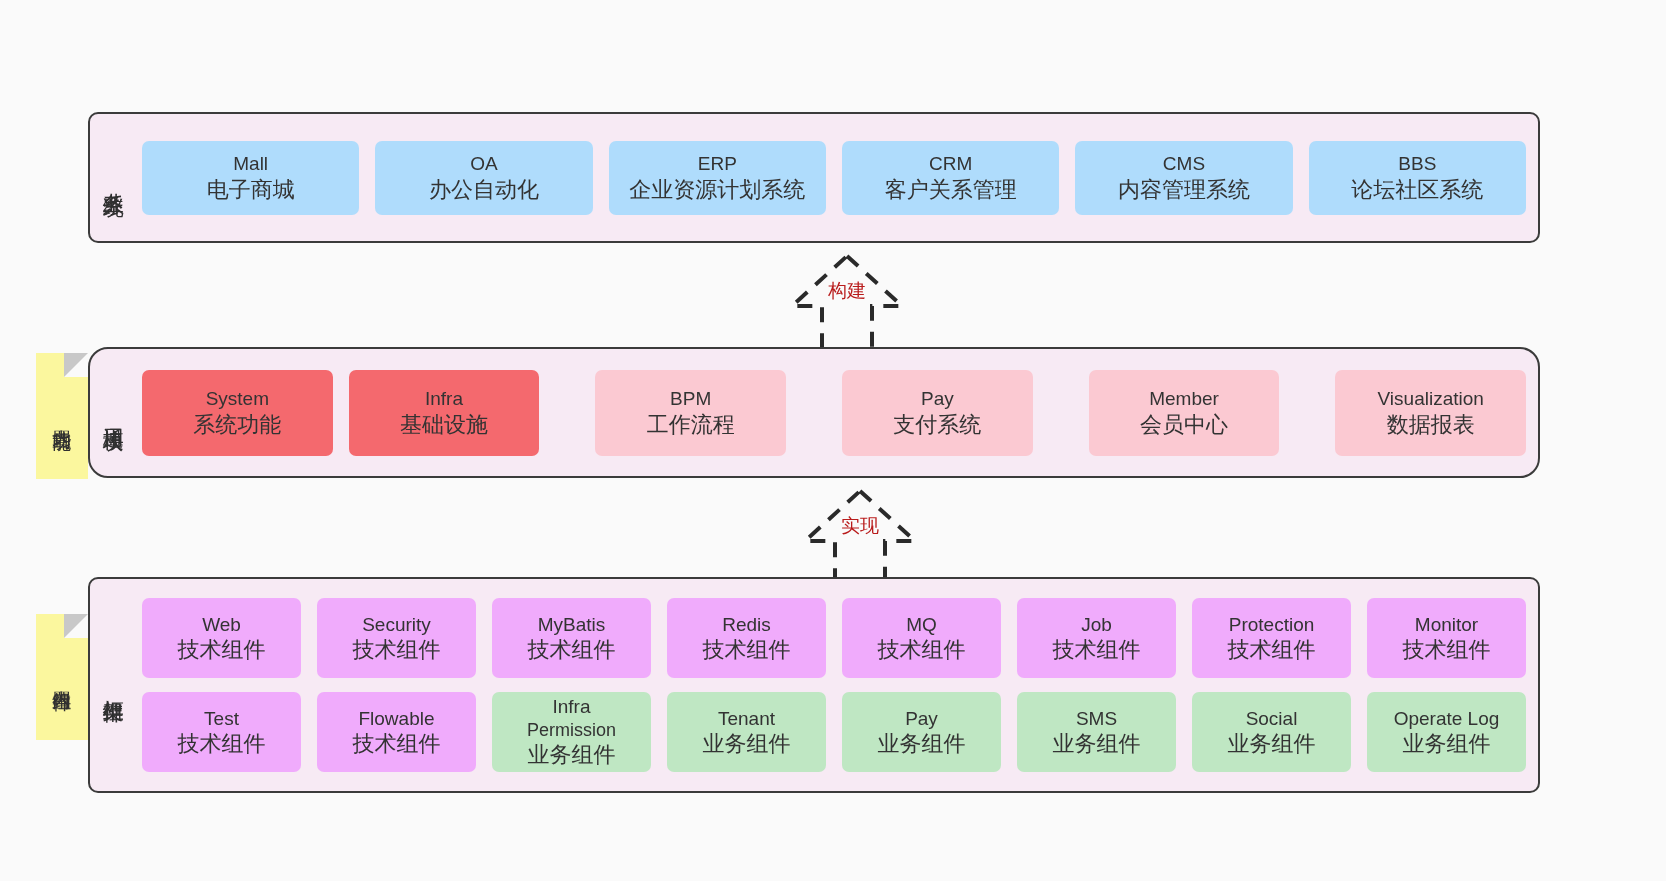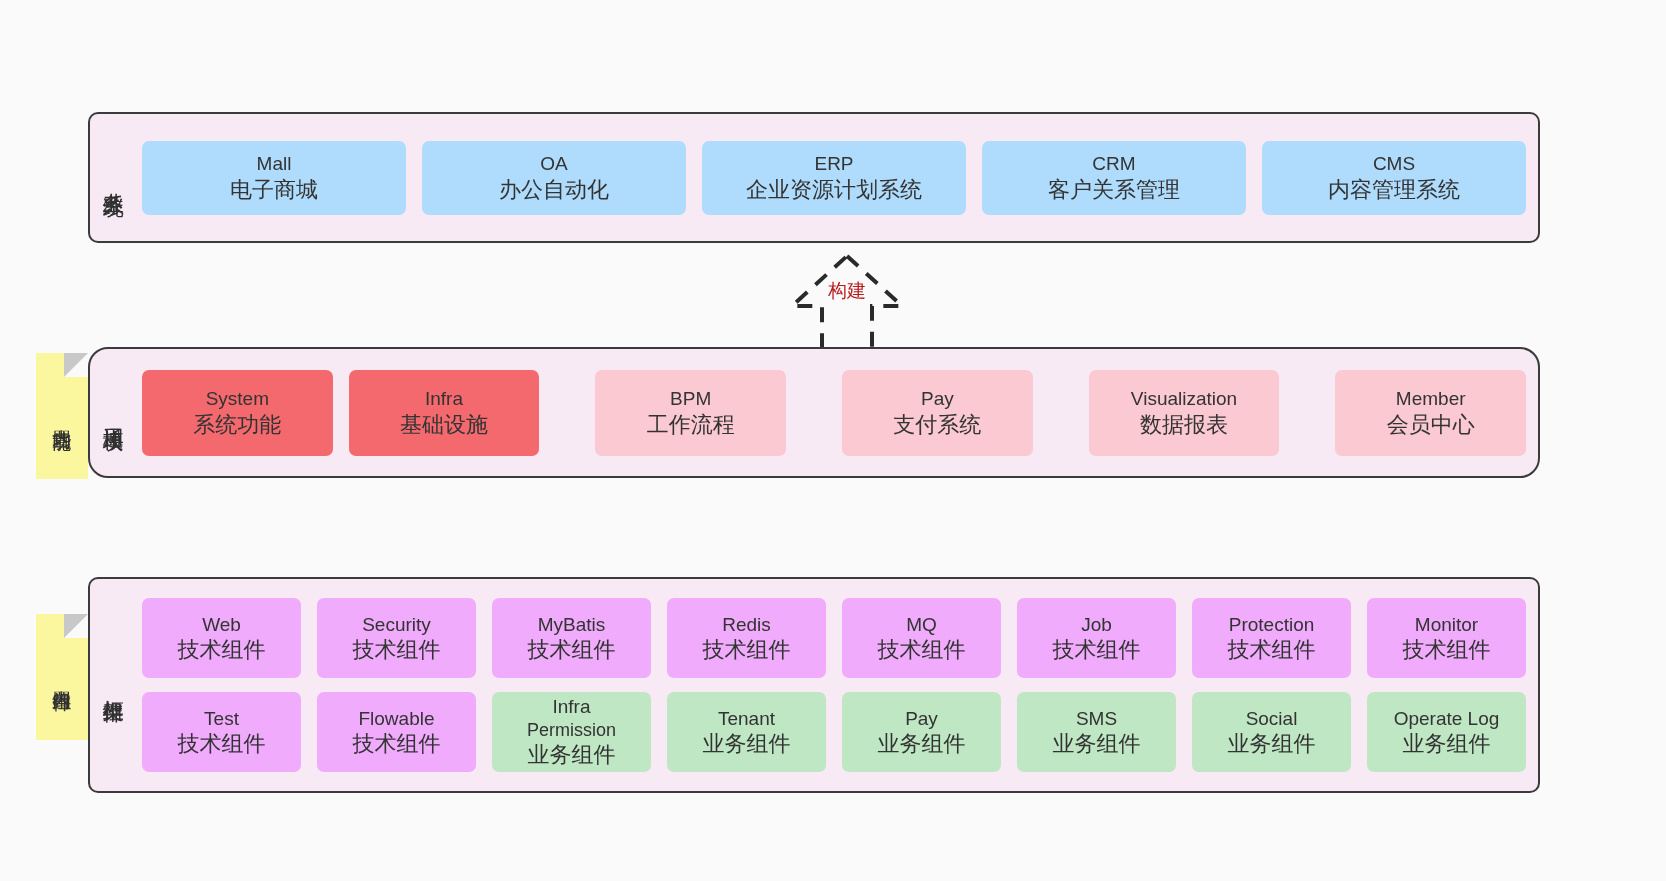--- a/index.html
+++ b/index.html
@@ -175,20 +175,24 @@
             <div class="t3">企业资源计划系统</div>
           </div>
           <div class="cell c-blue">
             <div class="t1">CRM</div>
             <div class="t3">客户关系管理</div>
           </div>
           <div class="cell c-blue">
             <div class="t1">CMS</div>
             <div class="t3">内容管理系统</div>
           </div>
+          <div class="cell c-blue">
+            <div class="t1">BBS</div>
+            <div class="t3">论坛社区系统</div>
+          </div>
         </div>
     </div>
   </div>
 
   <div class="arrow-group" id="arrow-build">
     <svg width="190" height="110" viewBox="0 0 190 110">
       <path d="M 95 6 L 150 56 L 120 56 L 120 104 L 70 104 L 70 56 L 40 56 Z" fill="none" stroke="#2A2A2A" stroke-width="4" stroke-dasharray="15 11" stroke-linejoin="miter" stroke-linecap="butt"></path>
     </svg>
     <div class="arrow-label">构建</div>
   </div>
@@ -208,31 +212,37 @@
           </div>
           <div class="cell c-pink">
             <div class="t1">BPM</div>
             <div class="t3">工作流程</div>
           </div>
           <div class="cell c-pink">
             <div class="t1">Pay</div>
             <div class="t3">支付系统</div>
           </div>
           <div class="cell c-pink">
+            <div class="t1">Member</div>
+            <div class="t3">会员中心</div>
+          </div>
+          <div class="cell c-pink">
             <div class="t1">Visualization</div>
             <div class="t3">数据报表</div>
           </div>
-          <div class="cell c-pink">
-            <div class="t1">Member</div>
-            <div class="t3">会员中心</div>
-          </div>
         </div>
     </div>
   </div>
 
+  <div class="arrow-group" id="arrow-impl">
+    <svg width="190" height="110" viewBox="0 0 190 110">
+      <path d="M 95 6 L 150 56 L 120 56 L 120 104 L 70 104 L 70 56 L 40 56 Z" fill="none" stroke="#2A2A2A" stroke-width="4" stroke-dasharray="15 11" stroke-linejoin="miter" stroke-linecap="butt"></path>
+    </svg>
+    <div class="arrow-label">实现</div>
+  </div>
 
   <div class="sticky" id="sticky-framework">内置组件</div>
   <div class="layer" id="layer-framework">
     <div class="layer-title">框架组件</div>
     <div class="layer-body">
       <div class="row" id="framework-row1">
           <div class="cell c-green">
             <div class="t1">Web</div>
             <div class="t3">技术组件</div>
           </div>

